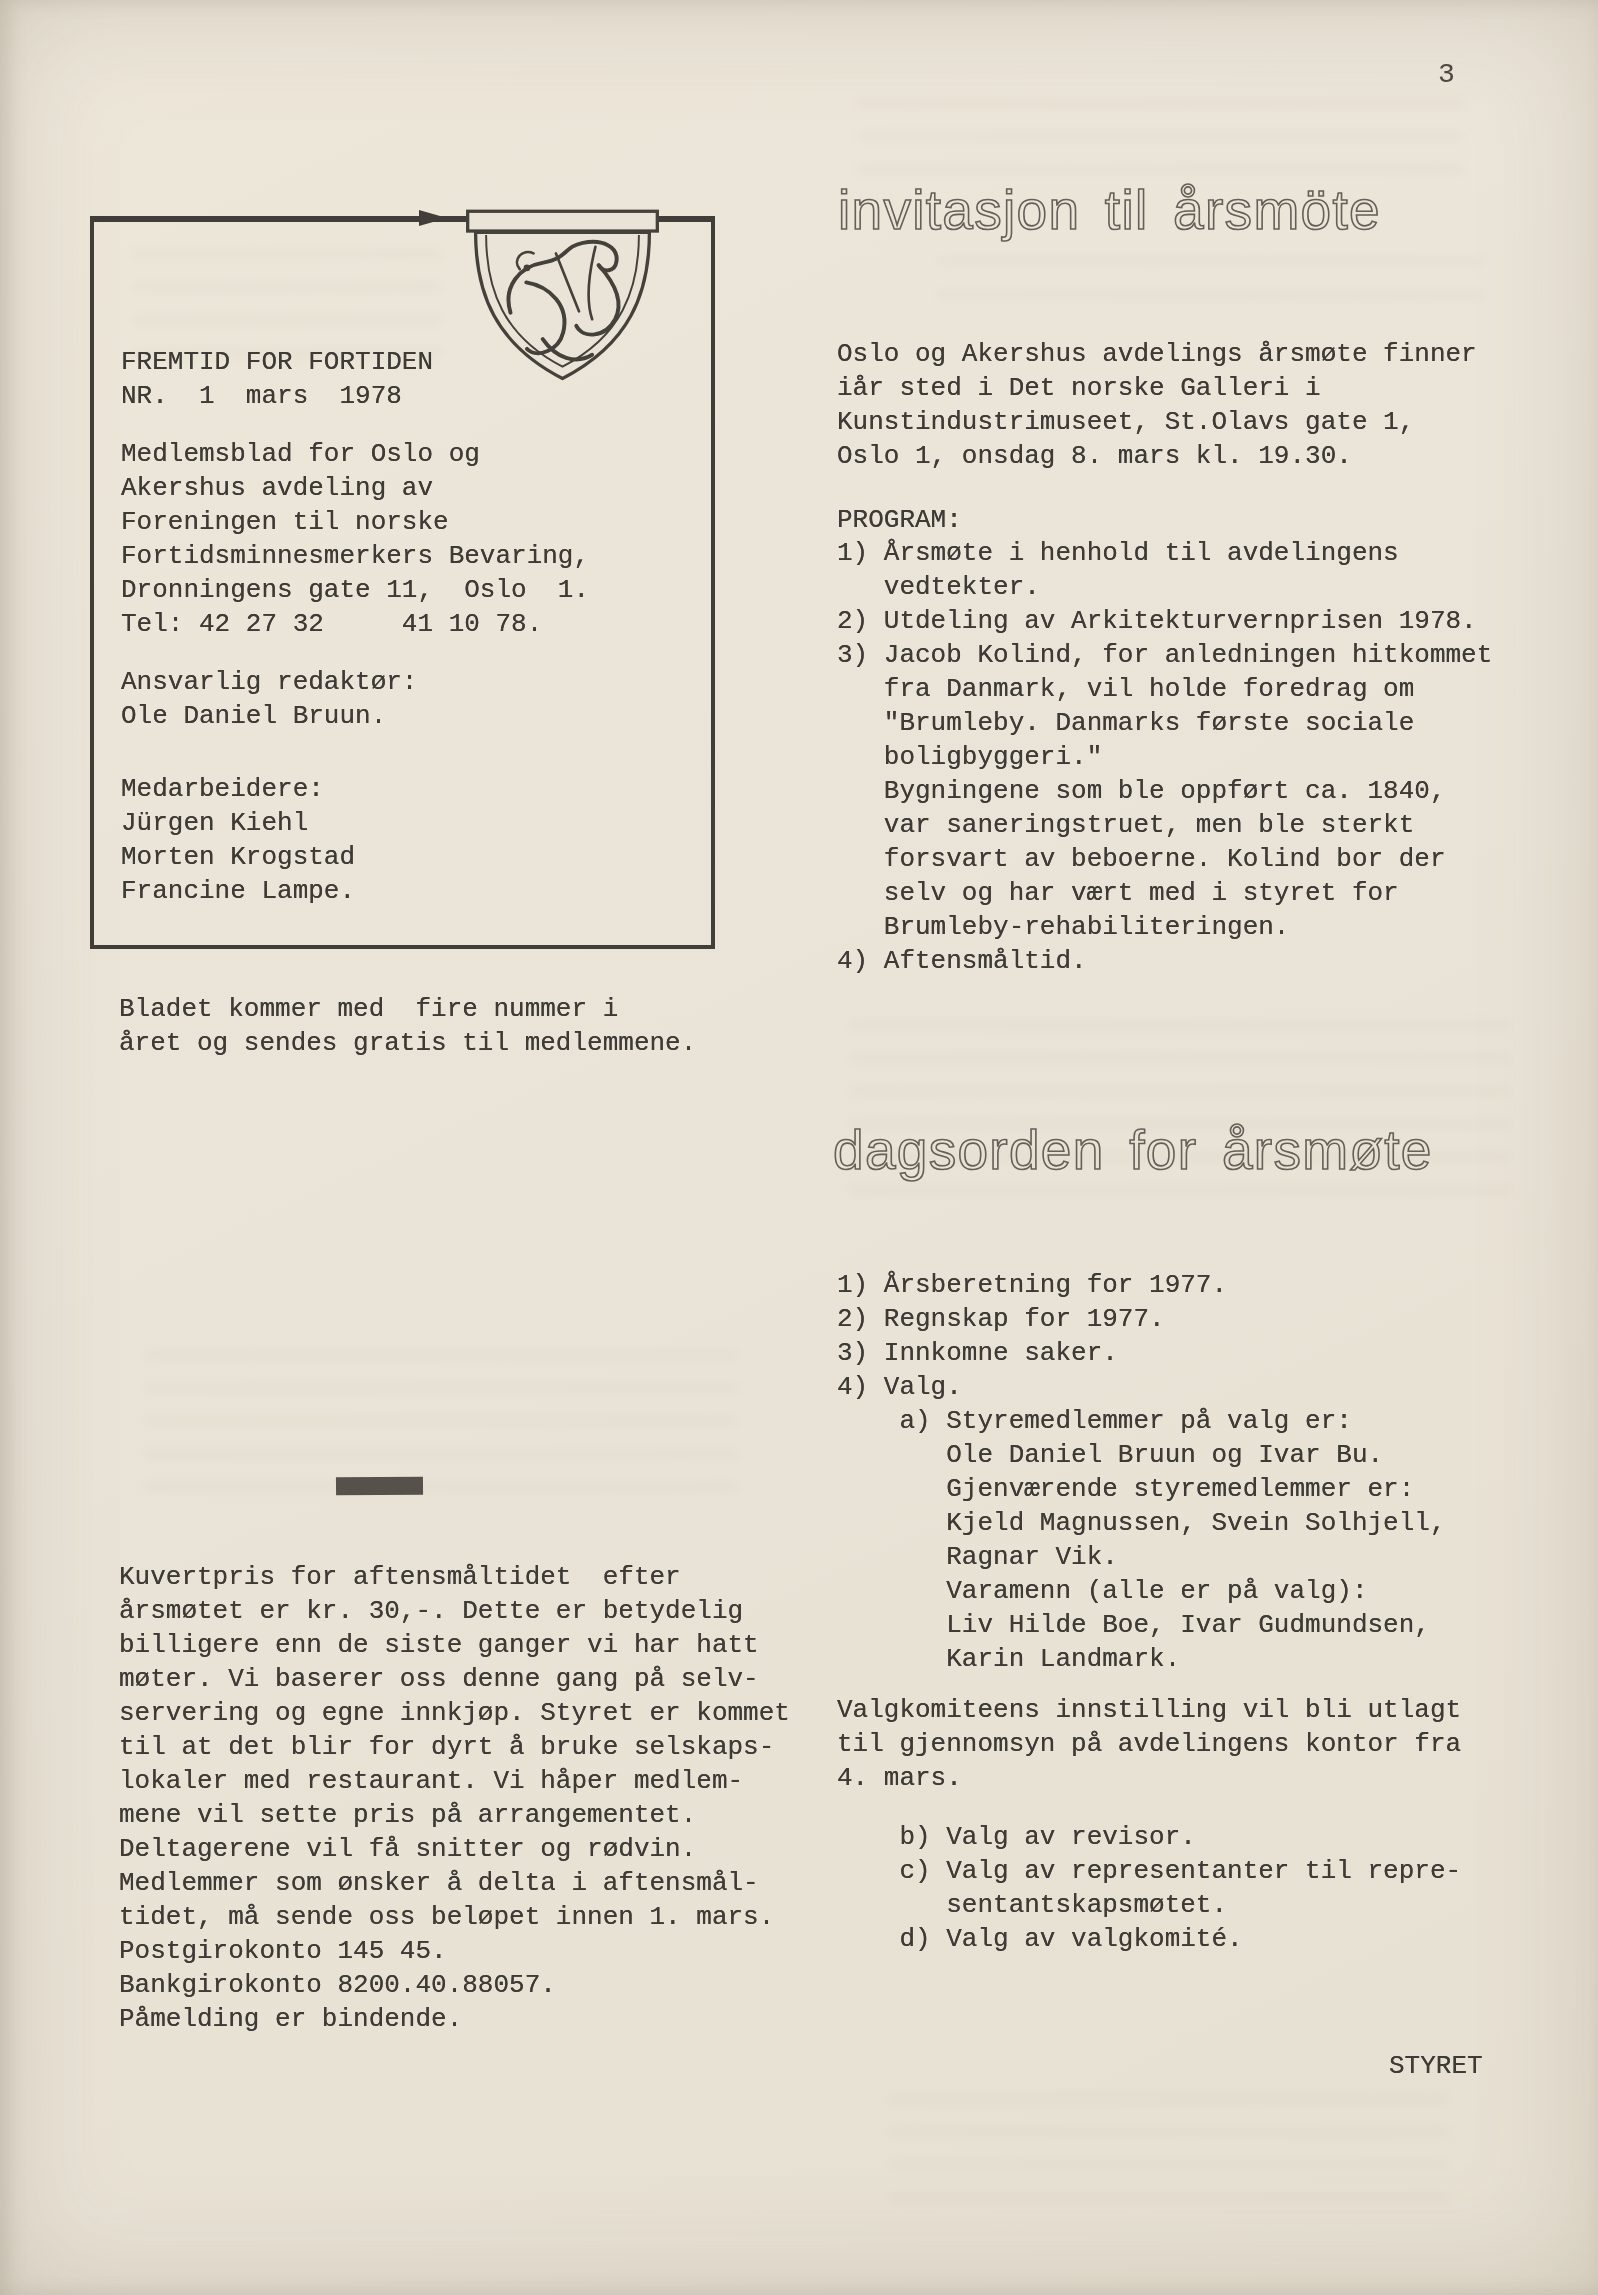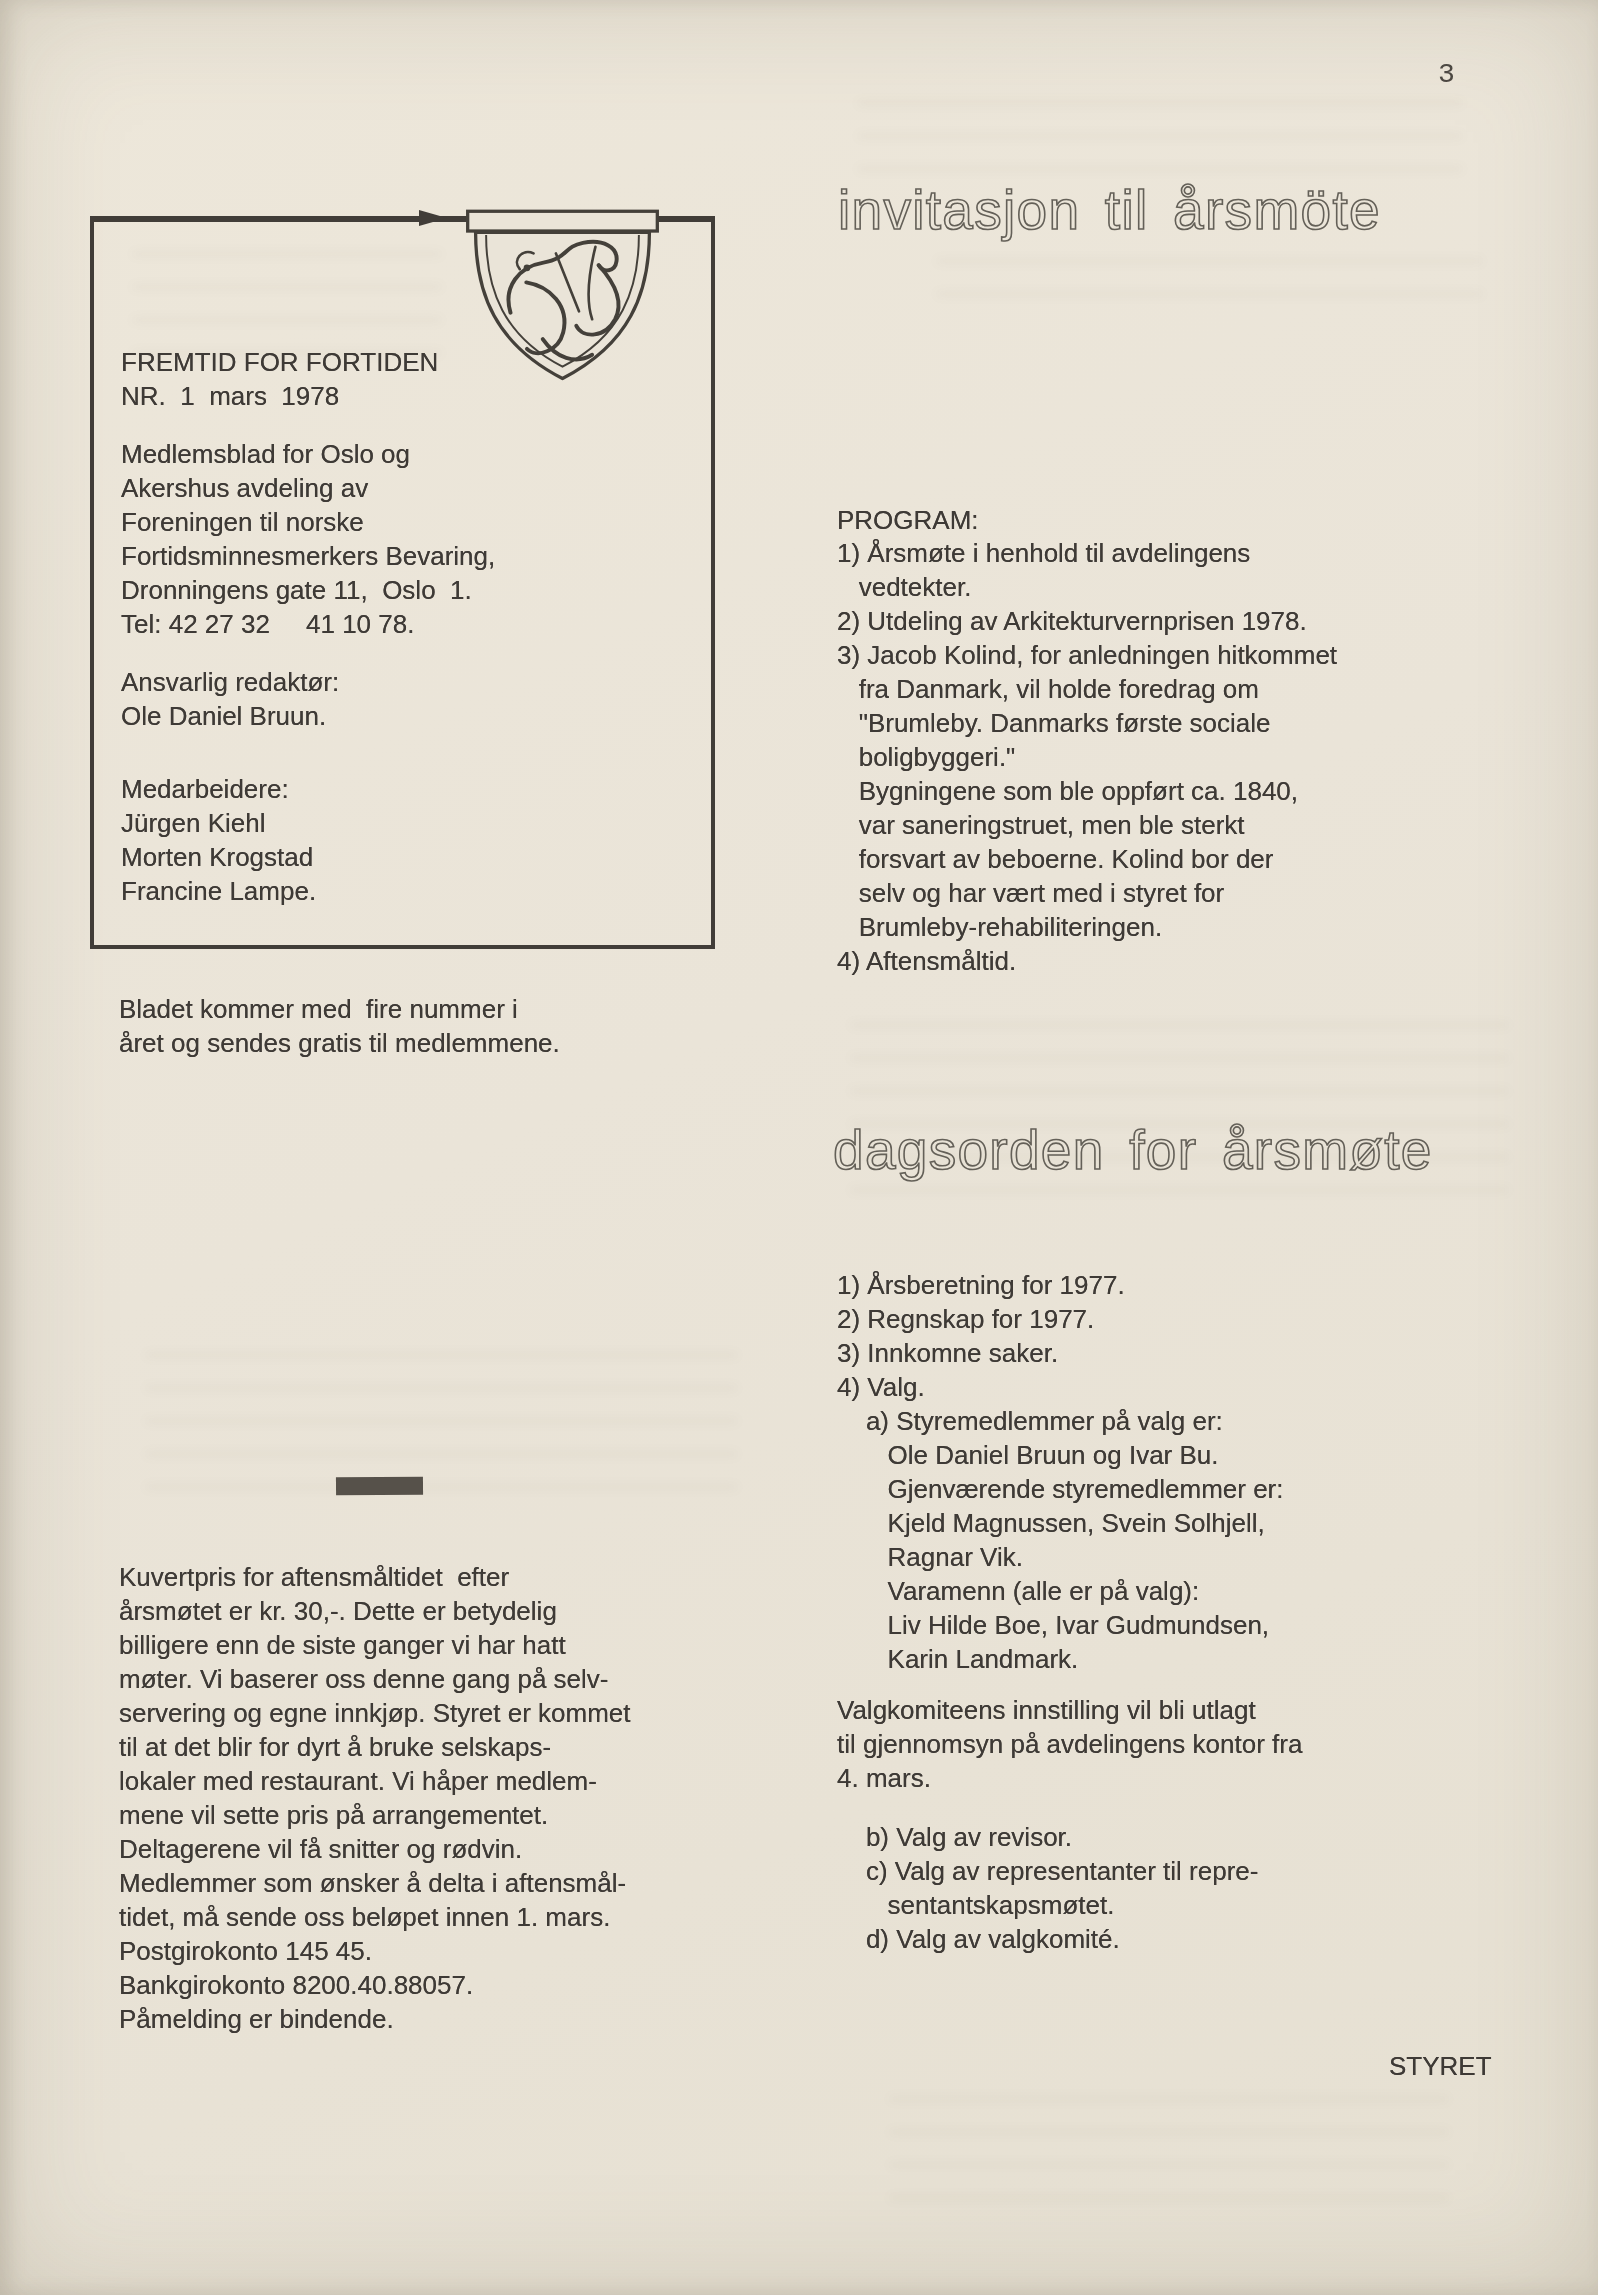--- a/index.html
+++ b/index.html
@@ -17,21 +17,21 @@
   .page{
     position:relative;width:1598px;height:2295px;overflow:hidden;
     background:linear-gradient(155deg,#ede7da 0%,#eae4d8 45%,#e6e0d2 100%);
   }
   .page::after{
     content:"";position:absolute;inset:0;pointer-events:none;
     box-shadow:inset 0 0 119px rgba(120,108,88,0.22), inset 8px 0 20px rgba(100,90,70,0.18);
   }
   .mono{
     position:absolute;
-    font-family:Liberation Sans, sans-serif;
+    font-family:Liberation Mono, monospace;
     font-size:26px;line-height:34px;white-space:pre;
     color:var(--ink);
     text-shadow:0 0 0.5px rgba(62,58,54,0.85);
   }
   .display-heading{
     position:absolute;
     font-family:"Liberation Sans",sans-serif;
     font-size:55px;line-height:1.05;
     letter-spacing:1.3px;word-spacing:8px;
     color:var(--head);
@@ -130,20 +130,24 @@
 lokaler med restaurant. Vi håper medlem-
 mene vil sette pris på arrangementet.
 Deltagerene vil få snitter og rødvin.
 Medlemmer som ønsker å delta i aftensmål-
 tidet, må sende oss beløpet innen 1. mars.
 Postgirokonto 145 45.
 Bankgirokonto 8200.40.88057.
 Påmelding er bindende.</div>
 
   <div class="display-heading" style="left:838px;top:150px;">invitasjon til årsmöte</div>
+  <div class="mono" style="left:837px;top:337px;">Oslo og Akershus avdelings årsmøte finner
+iår sted i Det norske Galleri i
+Kunstindustrimuseet, St.Olavs gate 1,
+Oslo 1, onsdag 8. mars kl. 19.30.</div>
   <div class="mono" style="left:837px;top:503px;">PROGRAM:</div>
   <div class="mono" style="left:837px;top:536px;">1) Årsmøte i henhold til avdelingens
    vedtekter.
 2) Utdeling av Arkitekturvernprisen 1978.
 3) Jacob Kolind, for anledningen hitkommet
    fra Danmark, vil holde foredrag om
    "Brumleby. Danmarks første sociale
    boligbyggeri."
    Bygningene som ble oppført ca. 1840,
    var saneringstruet, men ble sterkt

